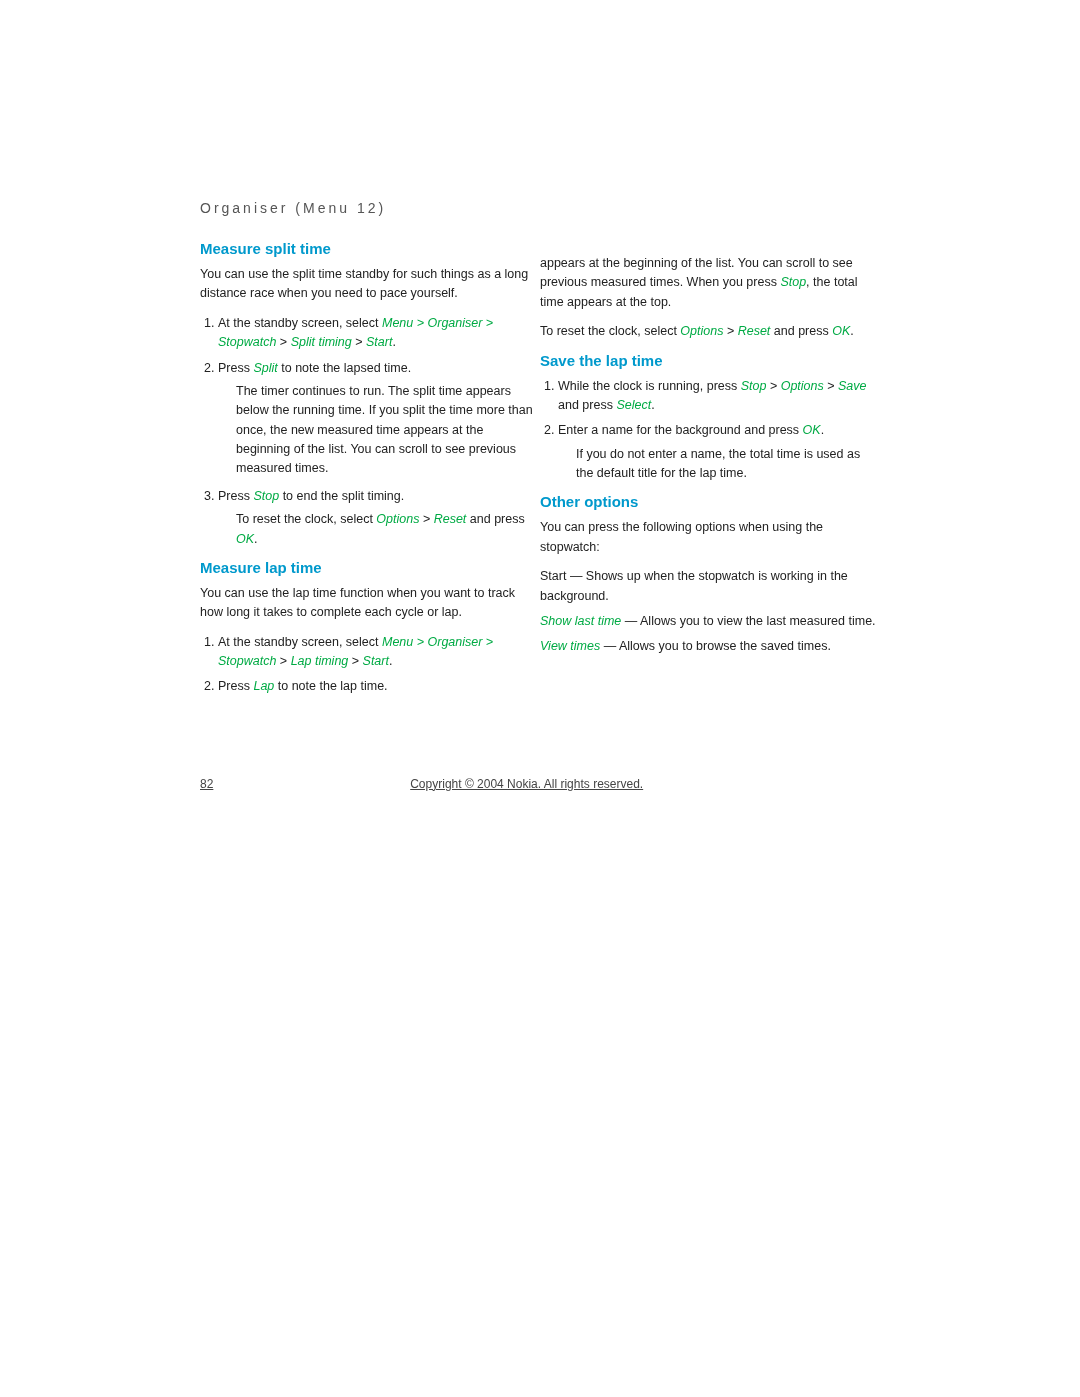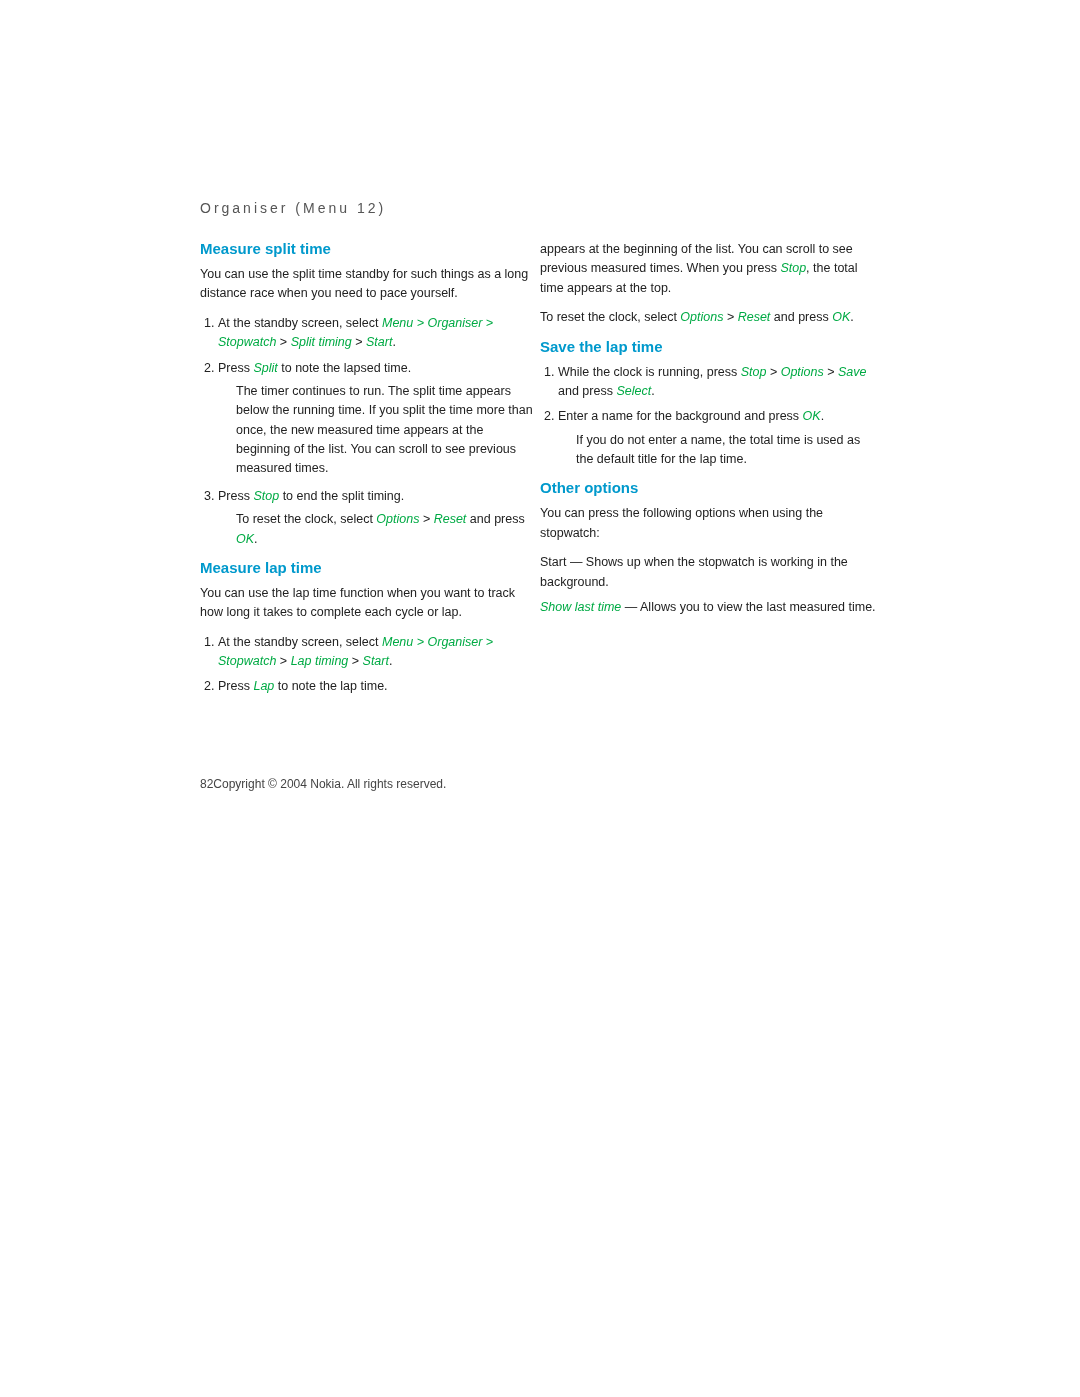--- a/index.html
+++ b/index.html
@@ -40,20 +40,21 @@
     }
 
     .col-left {
       flex: 1;
       min-width: 0;
     }
 
     .col-right {
       flex: 1;
       min-width: 0;
+      margin-top: 14px;
     }
 
     .section-title {
       color: #0099cc;
       font-size: 15px;
       font-weight: bold;
       margin-bottom: 8px;
     }
 
     .section-text {
@@ -84,25 +85,27 @@
       font-size: 12.5px;
       line-height: 1.55;
       color: #222;
       margin-left: 18px;
       margin-bottom: 8px;
       margin-top: 4px;
     }
 
     .footer {
       display: flex;
+      justify-content: space-between;
       align-items: center;
       margin-top: 60px;
       padding-top: 10px;
       font-size: 12px;
       color: #444;
+      text-decoration: underline;
     }
 
     .footer-page {
       font-size: 12px;
       color: #444;
     }
 
     .footer-copy {
       font-size: 12px;
       color: #444;
@@ -191,20 +194,23 @@
         <div class="section-text">You can press the following options when using the stopwatch:</div>
 
         <div class="options-term">
           <span>Start</span><span> — Shows up when the stopwatch is working in the background.</span>
         </div>
 
         <div class="options-term">
           <span class="italic-green">Show last time</span><span> — Allows you to view the last measured time.</span>
         </div>
 
+        <div class="options-term">
+          <span class="italic-green">View times</span><span> — Allows you to browse the saved times.</span>
+        </div>
 
       </div>
 
     </div>
   </div>
 
   <div class="footer">
     <span class="footer-page">82</span>
     <span class="footer-copy">Copyright © 2004 Nokia. All rights reserved.</span>
     <span style="width:40px;"></span>

